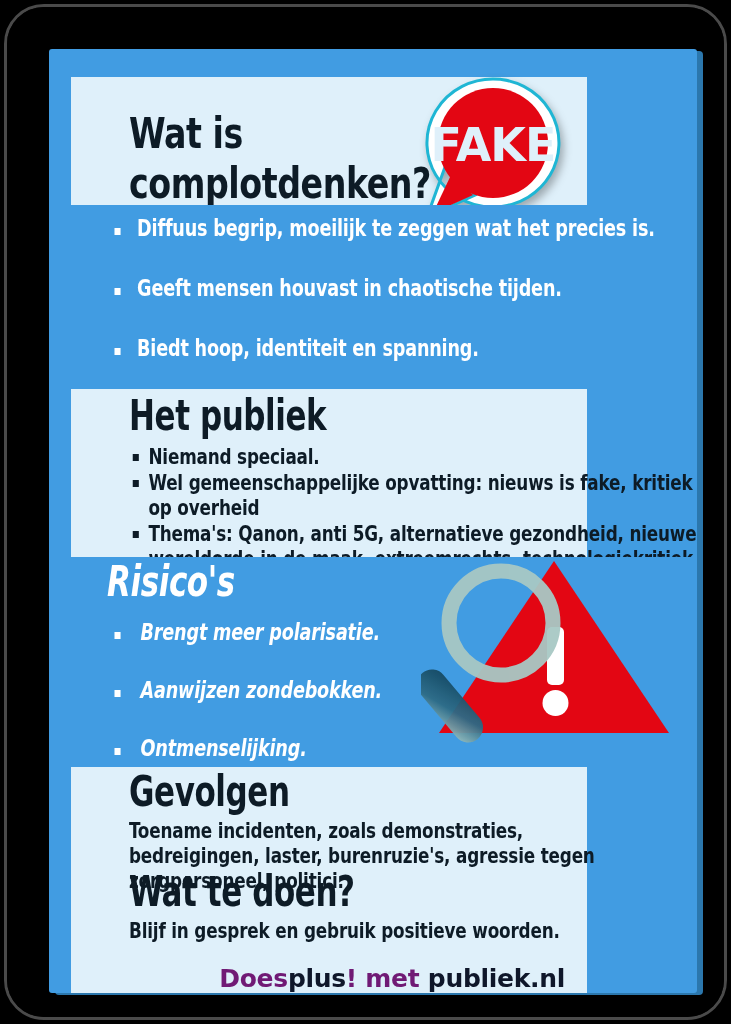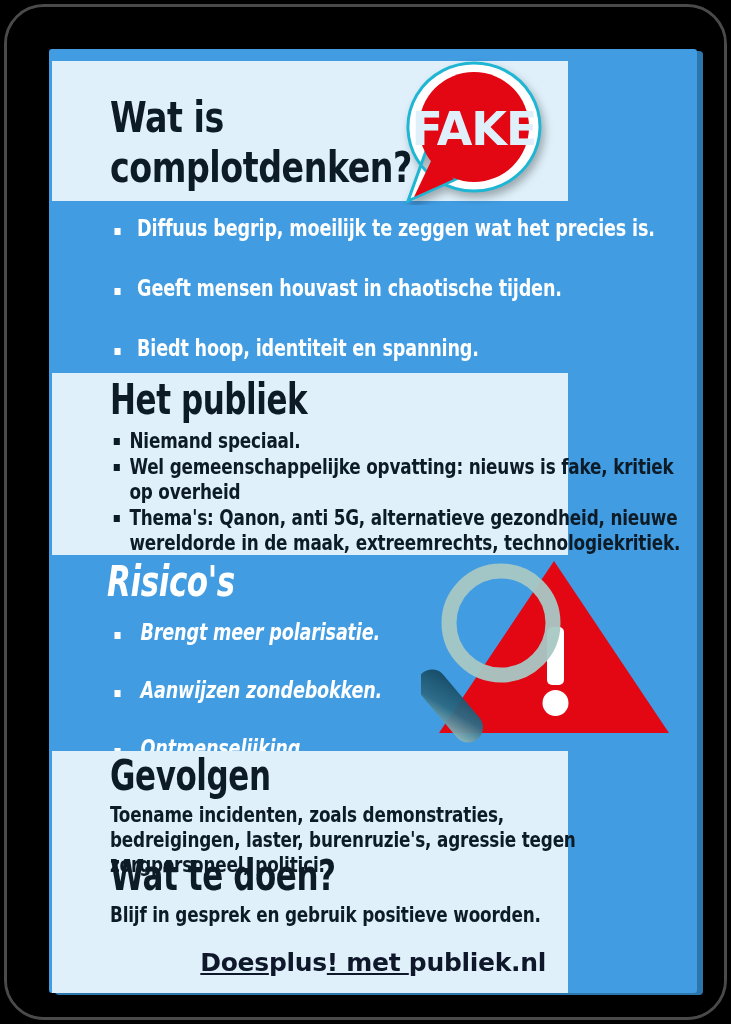--- a/index.html
+++ b/index.html
@@ -42,23 +42,24 @@
     left: 42px; top: 42px;
     width: 648px; height: 944px;
     background: #419ce2;
     border-radius: 3px;
     overflow: hidden;
   }
 
   
   .panel-light {
     position: absolute;
-    left: 3px;
+    left: 22px;
     width: 516px;
     background: #dff0fa;
+    margin-top: 16px;
   }
   .panel-blue {
     position: absolute;
     left: 0;
     width: 648px;
     background: #419ce2;
     padding-left: 32px;
   }
 
   
@@ -172,21 +173,21 @@
   
   .brand {
     position: absolute;
     right: 22px; bottom: 16px;
     font-family: "DejaVu Sans", sans-serif;
     font-weight: bold;
     font-size: 25px;
     letter-spacing: -0.3px;
     white-space: nowrap;
   }
-  .brand .b-blue { color: #0f172a; text-decoration: underline; }
+  .brand .b-blue { color: #701a75; }
   .brand .b-dark { color: #0f172a; }
 
   .lead-dark {
     position: absolute;
     left: 58px;
     width: 600px;
   }
 </style>
 </head>
 <body>

